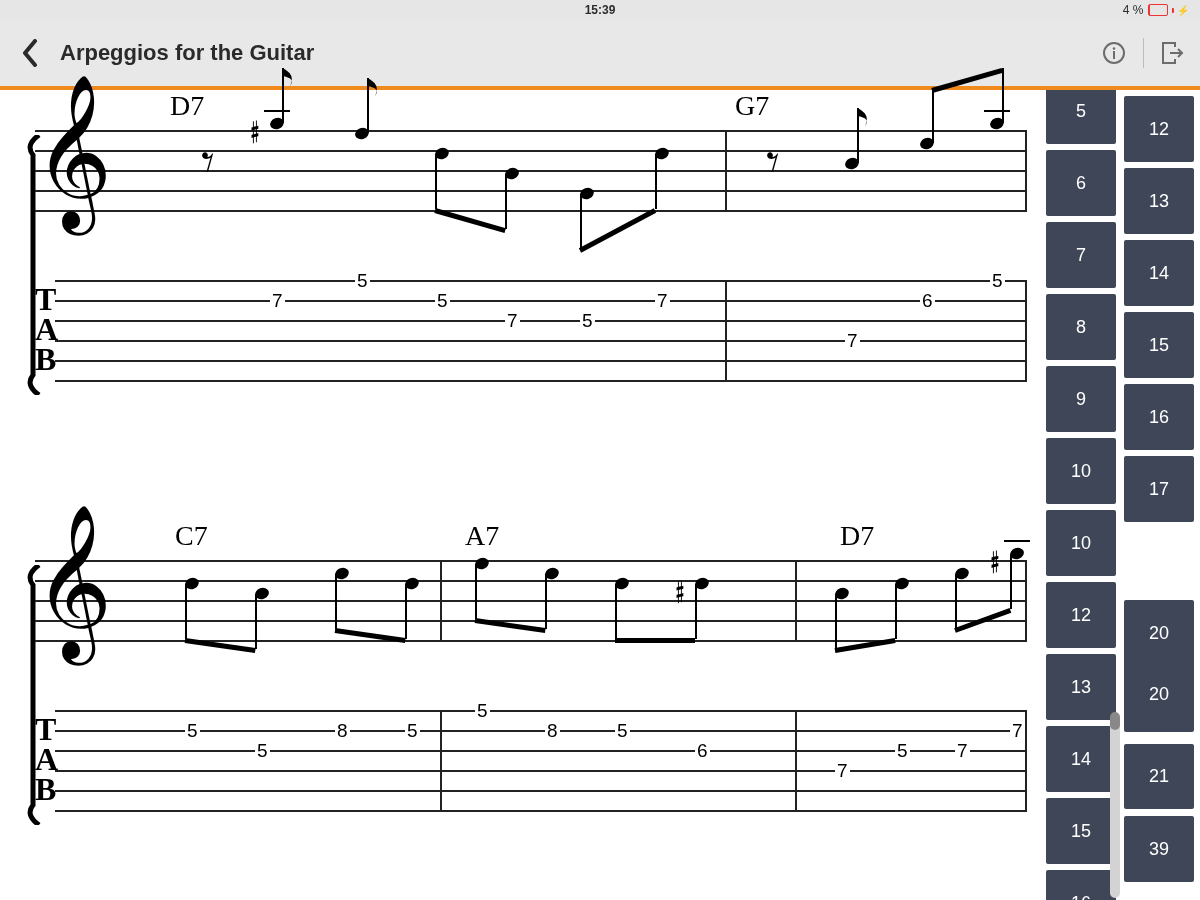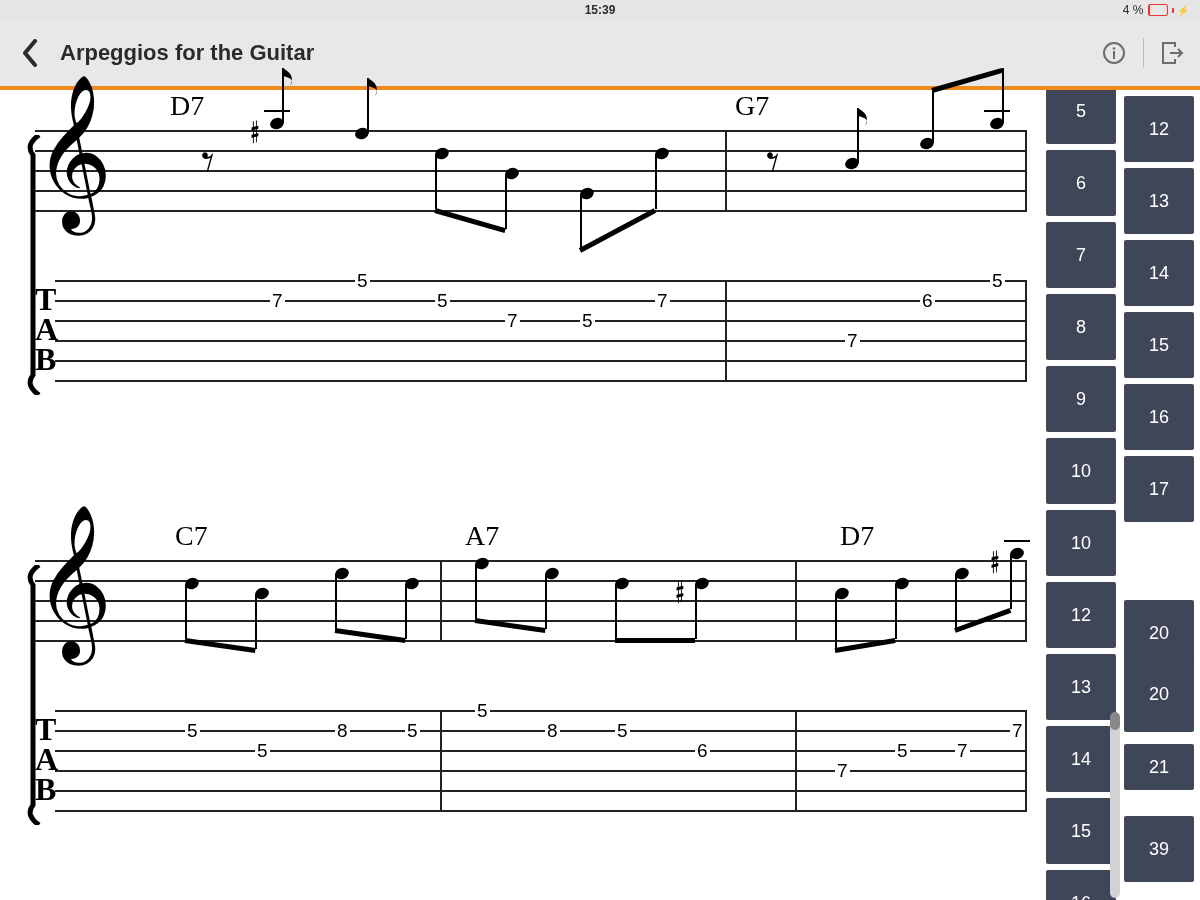--- a/index.html
+++ b/index.html
@@ -337,21 +337,21 @@
       </div>
     <div class="col colB" id="colB">
         <div class="cell" style="top: 6px; height: 66px;">12</div>
         <div class="cell" style="top: 78px; height: 66px;">13</div>
         <div class="cell" style="top: 150px; height: 66px;">14</div>
         <div class="cell" style="top: 222px; height: 66px;">15</div>
         <div class="cell" style="top: 294px; height: 66px;">16</div>
         <div class="cell" style="top: 366px; height: 66px;">17</div>
         <div class="cell" style="top: 510px; height: 66px;">20</div>
         <div class="cell" style="top: 566px; height: 76px;">20</div>
-        <div class="cell" style="top: 654px; height: 46px;">21</div>
+        <div class="cell" style="top: 654px; height: 65px;">21</div>
         <div class="cell" style="top: 726px; height: 66px;">39</div>
       </div>
     <div class="scroll-track">
       <div class="scroll-thumb"></div>
     </div>
   </div>
 
 </div>
 
 </body></html>

